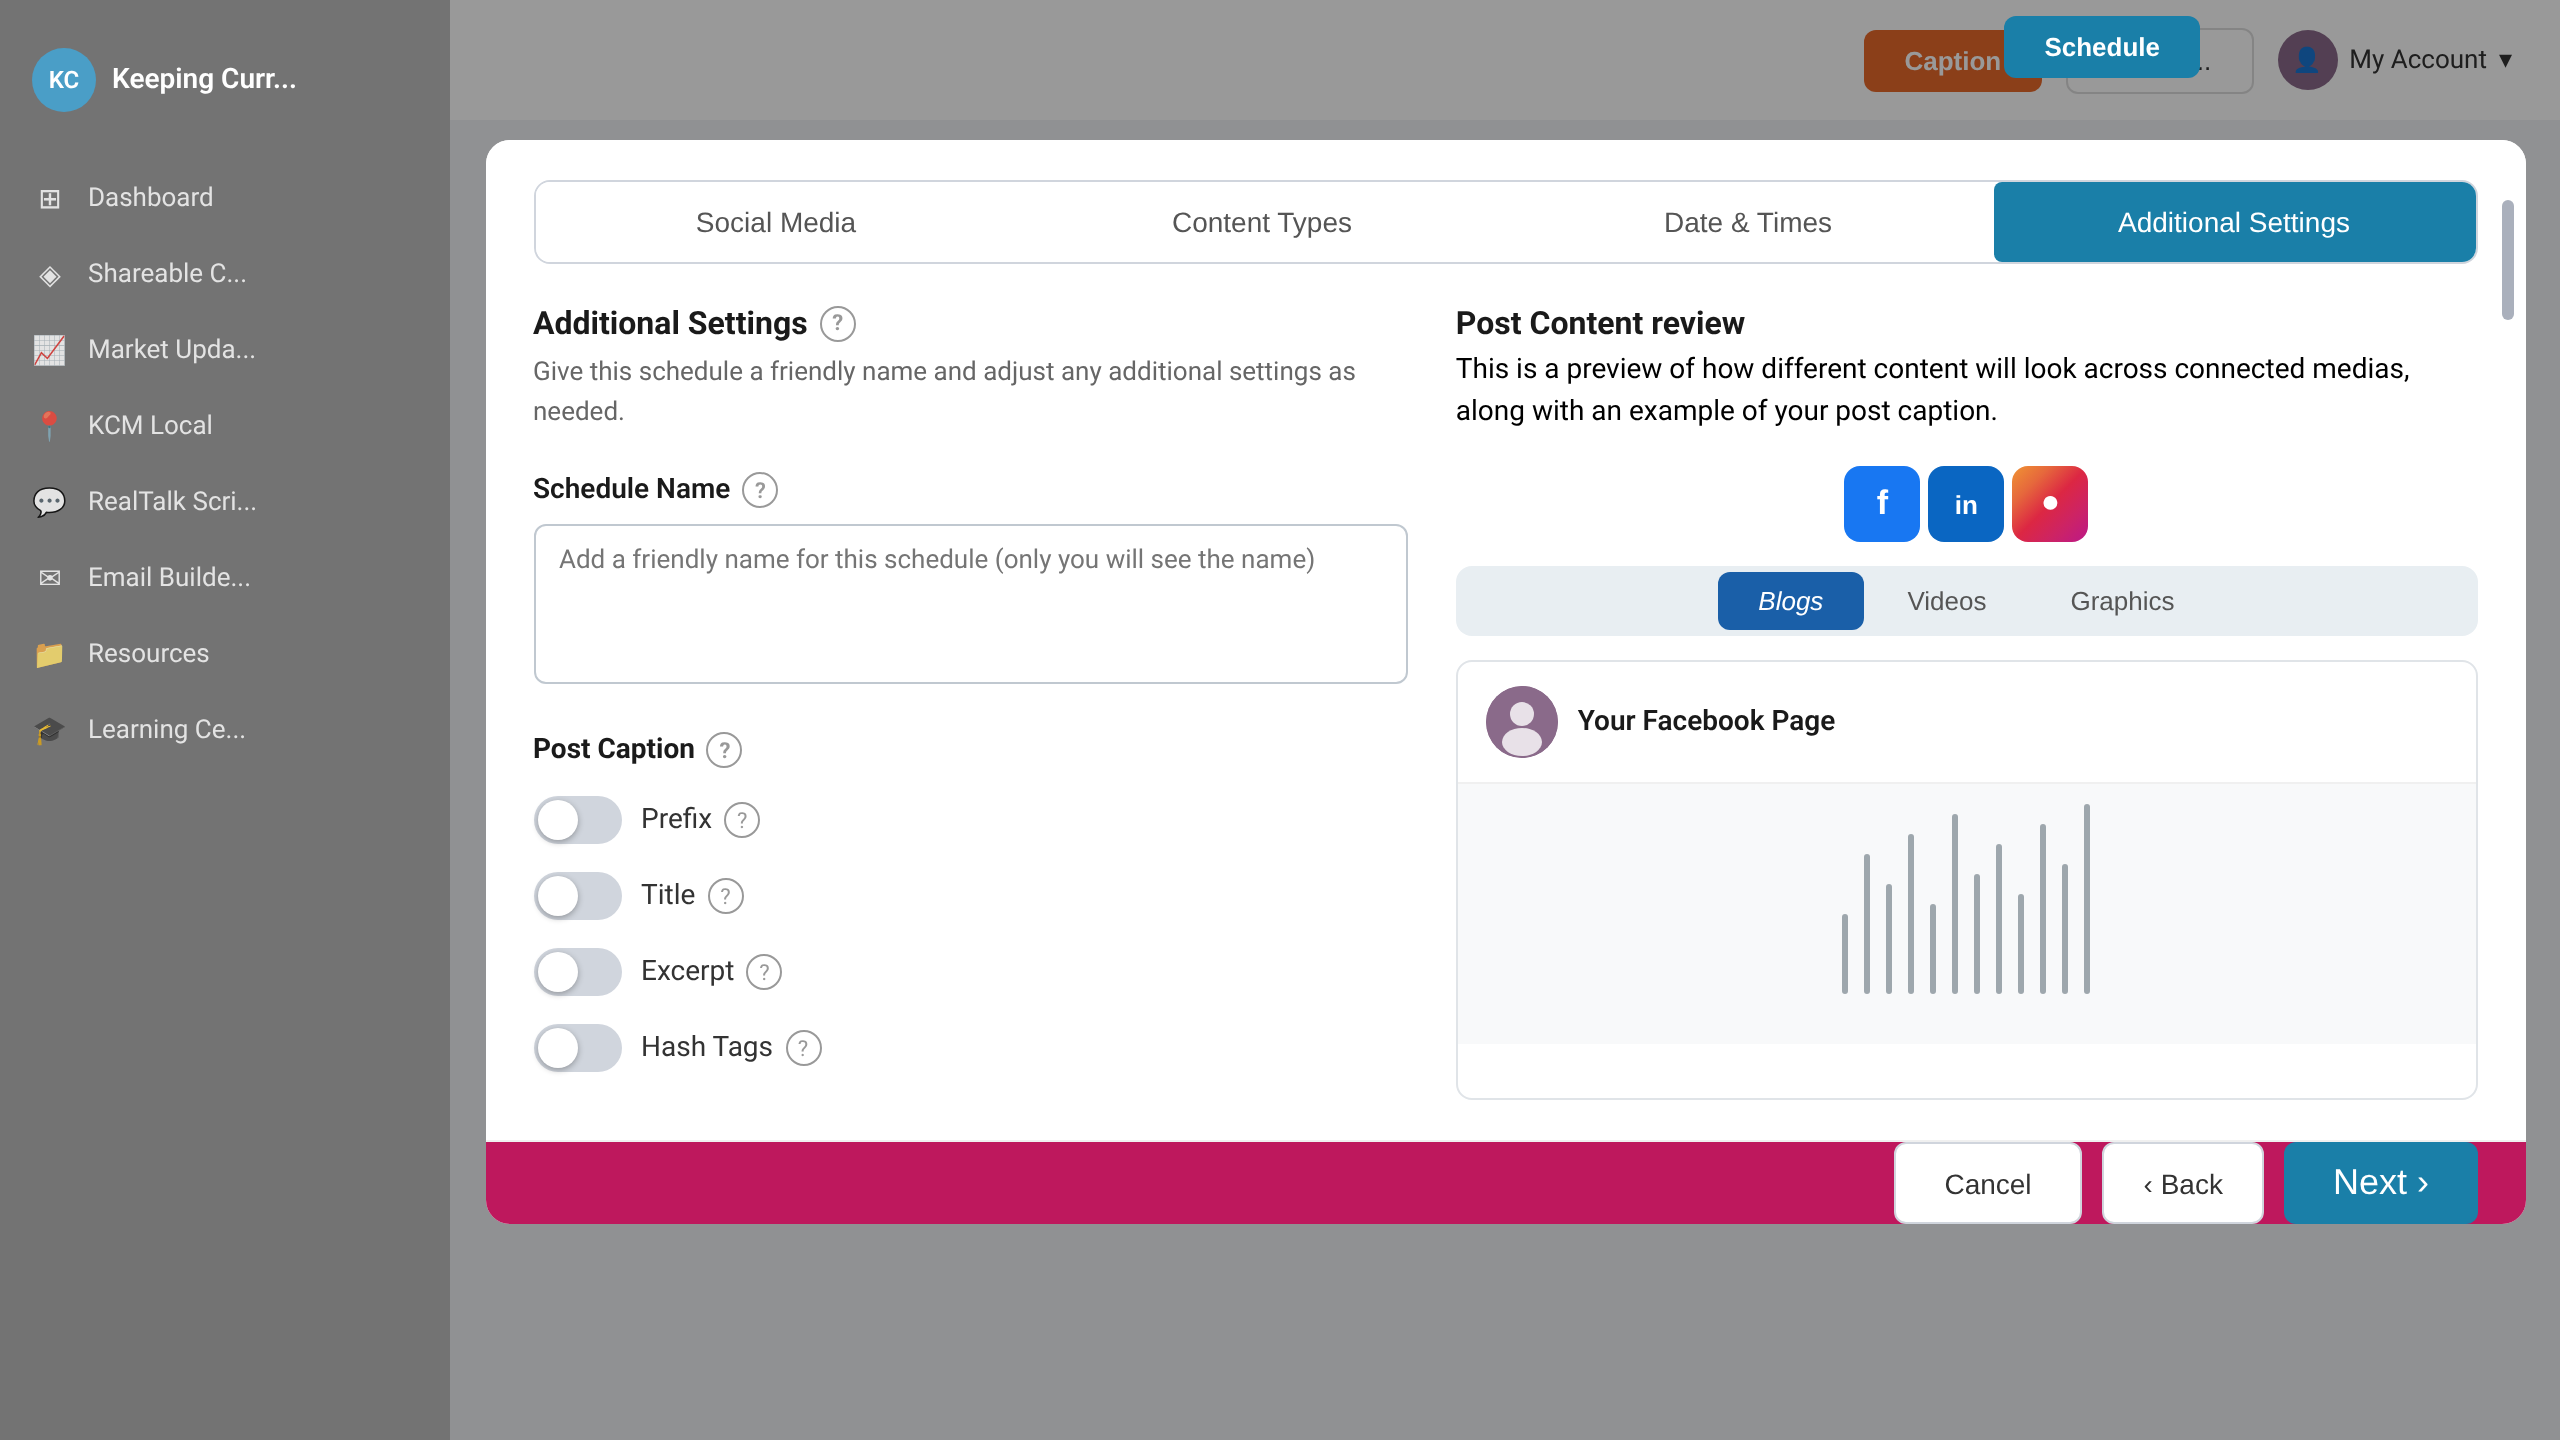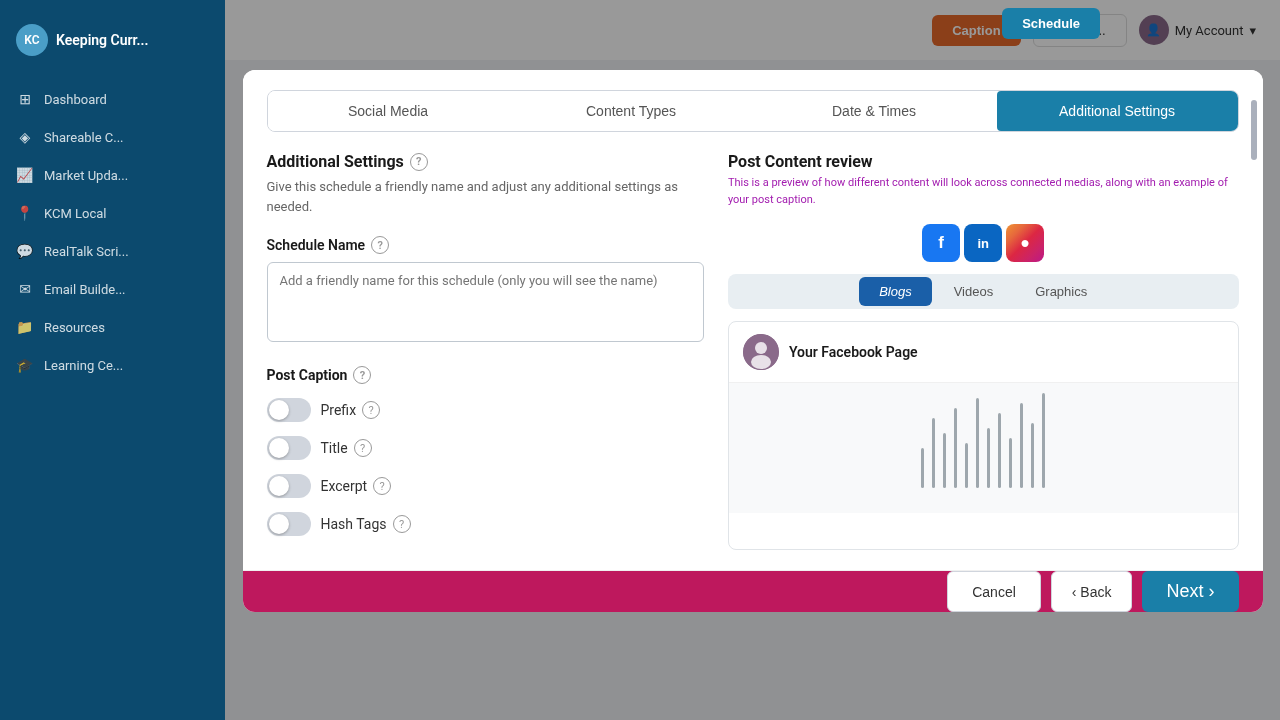--- a/index.html
+++ b/index.html
@@ -15,21 +15,21 @@
     
     .app-bg {
       position: absolute;
       inset: 0;
       background: #1a2e3b;
       display: flex;
     }
 
     .sidebar {
       width: 225px;
-      background: #0c4a6e;
+      background: #737373;
       padding: 16px 0;
       flex-shrink: 0;
     }
 
     .sidebar-logo {
       display: flex;
       align-items: center;
       gap: 8px;
       padding: 8px 16px 24px;
       color: white;
@@ -308,22 +308,22 @@
     }
 
     .right-title {
       font-size: 16px;
       font-weight: 700;
       color: #1a1a1a;
       margin-bottom: 4px;
     }
 
     .right-desc {
-      font-size: 11px;
-      color: #a21caf;
+      font-size: 14px;
+      color: #000000;
       line-height: 1.5;
       margin-bottom: 16px;
     }
 
     .social-icons {
       display: flex;
       gap: 4px;
       justify-content: center;
       margin-bottom: 12px;
     }

